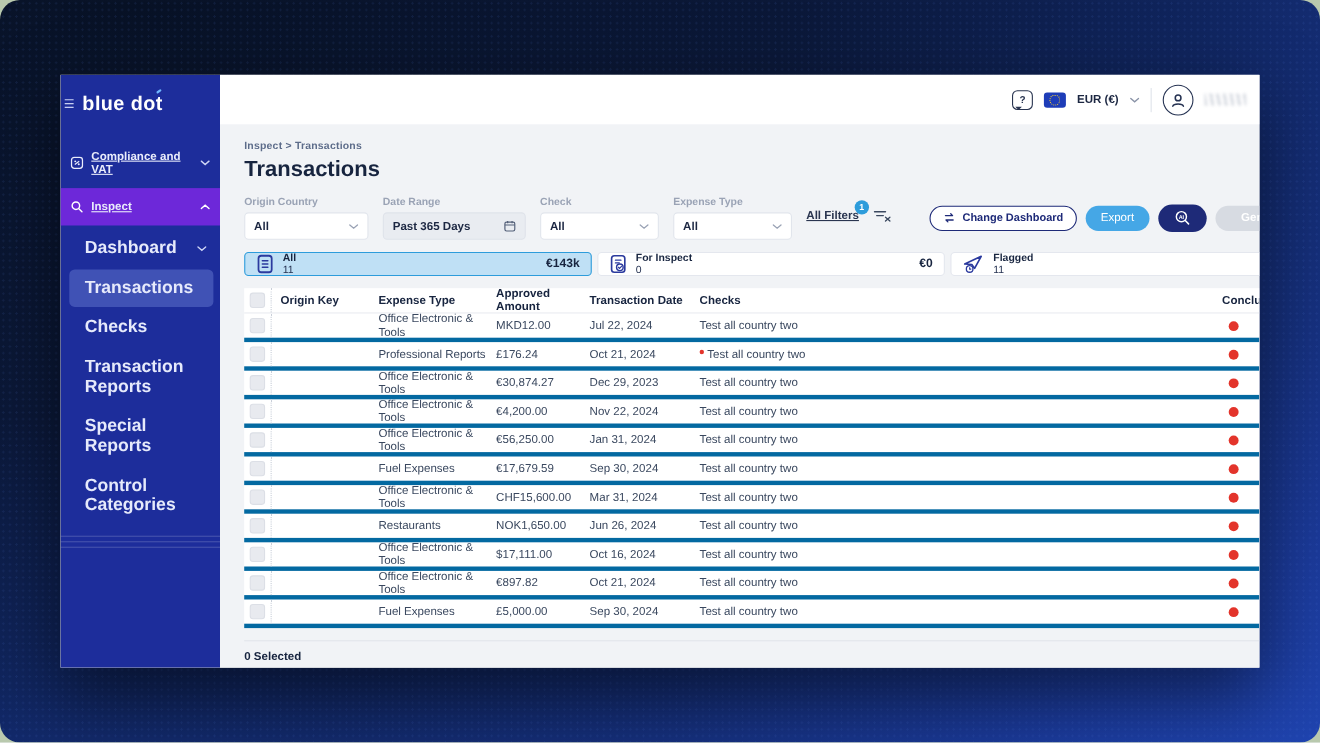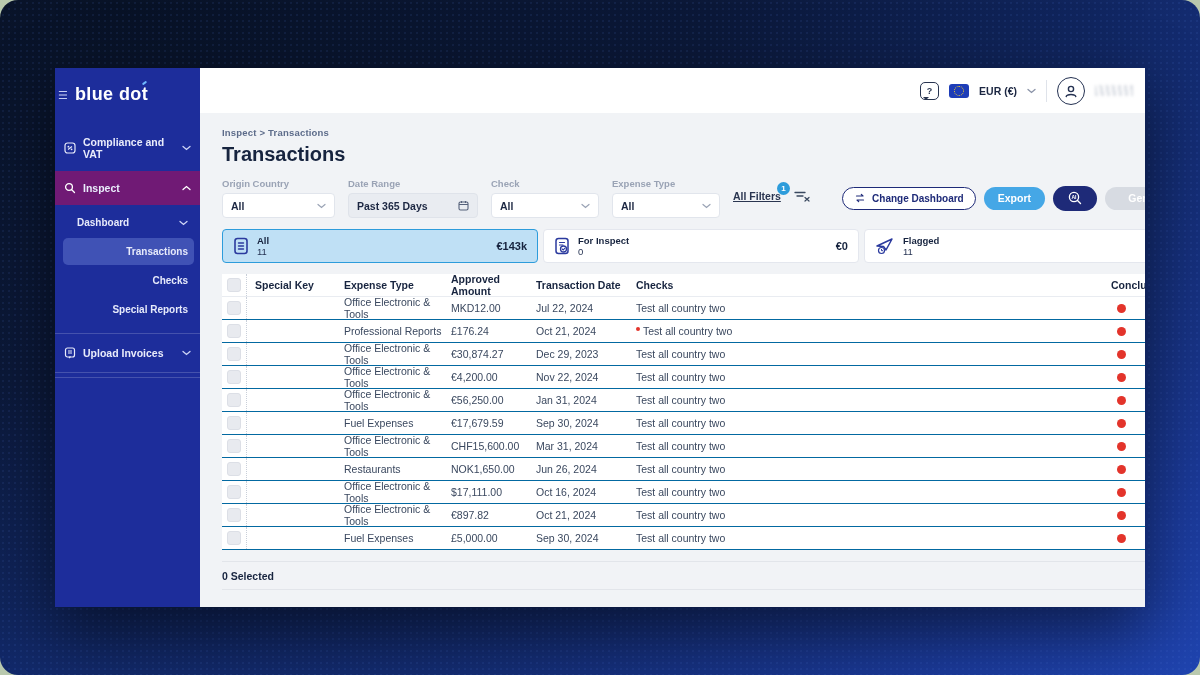--- a/index.html
+++ b/index.html
@@ -11,26 +11,26 @@
   
   .app-window{position:absolute;left:55px;top:68px;width:1090px;height:539px;display:flex;
     background:#fff;box-shadow:0 24px 60px rgba(0,0,0,.5);overflow:hidden;z-index:2;}
   
   .sidebar{width:145px;flex-shrink:0;background:#1d2d9b;color:#eef0fd;display:flex;flex-direction:column;font-size:11px;}
   .sidebar-top{display:flex;align-items:center;gap:7px;padding:16px 8px 20px 3px;}
   .hamburger{color:#c6cdf2;font-size:11px;line-height:8px;letter-spacing:0;cursor:pointer;}
   .logo{font-size:18px;font-weight:bold;color:#fff;letter-spacing:.4px;position:relative;}
   .logo i{position:absolute;right:1px;top:-2px;width:5px;height:2px;background:#6fb7ff;transform:rotate(-35deg);border-radius:2px;}
   .nav-item{display:flex;align-items:center;gap:7px;padding:11px 9px;color:#e9ecfb;cursor:pointer;}
-  .nav-item .lbl{font-size:10.5px;font-weight:600;}
+  .nav-item .lbl{font-size:10.5px;font-weight:600;text-decoration:underline;}
   .nav-item .chev{margin-left:auto;display:flex;}
-  .nav-item.active-section{background:#701a75;}
+  .nav-item.active-section{background:#6d28d9;}
   .submenu{padding:2px 0 6px 0;}
-  .sub-item{margin:2px 6px 2px 8px;padding:8px 6px 8px 14px;font-size:10px;font-weight:600;color:#e6eafb;
-    border-radius:5px;display:flex;align-items:center;cursor:pointer;justify-content:flex-end;}
+  .sub-item{margin:2px 6px 2px 8px;padding:8px 6px 8px 14px;font-size:16px;font-weight:600;color:#e6eafb;
+    border-radius:5px;display:flex;align-items:center;cursor:pointer;}
   .sub-item.selected{background:#4052b5;}
   .sub-item .chev{margin-left:auto;display:flex;}
   .side-div{height:1px;background:rgba(255,255,255,.18);margin:2px 0;}
   
   .main{flex:1;display:flex;flex-direction:column;min-width:0;background:#f1f3f6;}
   .topbar{height:45px;background:#fff;display:flex;align-items:center;justify-content:flex-end;
     gap:10px;padding-right:12px;flex-shrink:0;}
   .help-box{width:17px;height:16px;border:1.5px solid #283450;border-radius:5px;display:flex;align-items:center;
     justify-content:center;font-size:9px;font-weight:bold;color:#283450;position:relative;cursor:pointer;}
   .help-box::after{content:"";position:absolute;left:2px;bottom:-4px;border:3px solid transparent;border-top-color:#283450;}
@@ -54,36 +54,36 @@
   .date-field{background:#e9ecf1;border-color:#dfe3ea;}
   .all-filters{font-size:10.5px;font-weight:bold;color:#2a3550;text-decoration:underline;position:relative;
     margin-bottom:5px;cursor:pointer;white-space:nowrap;}
   .badge{position:absolute;top:-8px;right:-9px;width:13px;height:13px;border-radius:50%;background:#2d9cdb;
     color:#fff;font-size:8px;font-weight:bold;display:flex;align-items:center;justify-content:center;text-decoration:none;}
   .clear-filters{margin-bottom:4px;cursor:pointer;display:flex;}
   .actions{margin-left:auto;display:flex;align-items:center;gap:8px;}
   .btn{border:none;display:flex;align-items:center;justify-content:center;cursor:pointer;font-family:inherit;}
   .btn-outline{height:23px;border:1.3px solid #1e2a78;border-radius:13px;background:#fff;color:#1e2a78;
     font-size:10px;font-weight:bold;gap:6px;padding:0 11px;white-space:nowrap;}
-  .btn-export{height:23px;border-radius:13px;background:#45a7e6;color:#fff;font-size:10.5px;font-weight:bold;padding:0 14px;}
+  .btn-export{height:23px;border-radius:13px;background:#45a7e6;color:#fff;font-size:10.5px;font-weight:normal;padding:0 14px;}
   .btn-ai{height:25px;width:44px;border-radius:14px;background:#1e2a78;}
   .btn-generate{height:23px;border-radius:13px;background:#d7dbe2;color:#fff;font-size:10.5px;font-weight:bold;
     padding:0 15px;width:92px;flex-shrink:0;margin-right:-52px;white-space:nowrap;}
   
   .cards-row{display:flex;gap:5px;margin-top:11px;height:34px;}
   .card{width:316px;flex-shrink:0;background:#fff;border:1px solid #e4e7ee;border-radius:4px;display:flex;
     align-items:center;gap:8px;padding:0 10px;cursor:pointer;box-sizing:border-box;}
   .card.selected{background:#bfe0f5;border:1.5px solid #2d9cdb;}
   .card-txt{display:flex;flex-direction:column;gap:1px;}
   .card-title{font-size:9.5px;font-weight:bold;color:#17243f;line-height:1;}
   .card-count{font-size:9.5px;color:#253252;line-height:1;}
   .card-value{margin-left:auto;font-size:11px;font-weight:bold;color:#17243f;}
   
   .tbl{margin-top:11px;background:#fff;}
-  .t-row{display:flex;align-items:center;height:22px;border-bottom:1px solid #0369a1;font-size:10.5px;color:#3a485f;}
+  .t-row{display:flex;align-items:center;height:22px;border-bottom:4px solid #0369a1;font-size:10.5px;color:#3a485f;}
   .t-row.head{font-weight:bold;color:#17243f;border-bottom:1px solid #e9ecf1;}
   .col-check{width:24px;display:flex;justify-content:center;flex-shrink:0;}
   .cbx{width:12px;height:12px;border-radius:3px;background:#e8eaef;border:1px solid #dcdfe6;cursor:pointer;}
   .col-key{width:98px;flex-shrink:0;height:100%;display:flex;align-items:center;padding-left:8px;
     border-left:1px dotted #c9cfd9;box-sizing:border-box;}
   .col-exp{width:107px;flex-shrink:0;}
   .col-amt{width:85px;flex-shrink:0;}
   .col-date{width:100px;flex-shrink:0;}
   .col-checks{flex:1;min-width:0;display:flex;align-items:flex-start;gap:3px;}
   .rmark{width:4px;height:4px;border-radius:50%;background:#e3342b;margin-top:2px;flex-shrink:0;}
@@ -148,40 +148,31 @@
               </svg>
             </span>
           </div>
           <div class="sub-item selected">
             <span>Transactions</span>
           </div>
           <div class="sub-item">
             <span>Checks</span>
           </div>
           <div class="sub-item">
+            <span>Transaction Reports</span>
+          </div>
+          <div class="sub-item">
             <span>Special Reports</span>
           </div>
+          <div class="sub-item">
+            <span>Control Categories</span>
+          </div>
         </div>
 
       <div class="side-div"></div>
-      <div class="nav-item">
-        <span>
-          <svg width="12" height="12" viewBox="0 0 12 12">
-              <rect x="1.5" y="1" width="9" height="9" rx="2" fill="none" stroke="#e9ecfb" stroke-width="1.2"></rect>
-              <path d="M4 4 H8 M4 6 H8" stroke="#e9ecfb" stroke-width="1"></path>
-              <path d="M5 11 L6.5 9.5" stroke="#e9ecfb" stroke-width="1.2"></path>
-            </svg>
-        </span>
-        <span class="lbl">Upload Invoices</span>
-        <span class="chev">
-          <svg width="9" height="6" viewBox="0 0 9 6">
-              <path d="M1 1.5 L4.5 4.5 L8 1.5" fill="none" stroke="#cdd4f5" stroke-width="1.3" stroke-linecap="round"></path>
-            </svg>
-        </span>
-      </div>
       <div class="side-div"></div>
       <div class="side-div"></div>
     </aside>
 
     <div class="main">
       <header class="topbar">
         <span class="help-box">?</span>
         <span class="eu-flag">
             <span></span>
           </span>
@@ -323,21 +314,21 @@
             </span>
             <span class="card-value"></span>
           </div>
         </div>
 
         <div class="tbl">
           <div class="t-row head">
             <span class="col-check">
                 <span class="cbx"></span>
               </span>
-            <span class="col-key">Special Key</span>
+            <span class="col-key">Origin Key</span>
             <span class="col-exp">Expense Type</span>
             <span class="col-amt">Approved Amount</span>
             <span class="col-date">Transaction Date</span>
             <span class="col-checks">Checks</span>
             <span class="col-conc">Conclusion</span>
           </div>
           <div id="table-body">
               <div class="t-row">
                 <span class="col-check">
                   <span class="cbx"></span>

